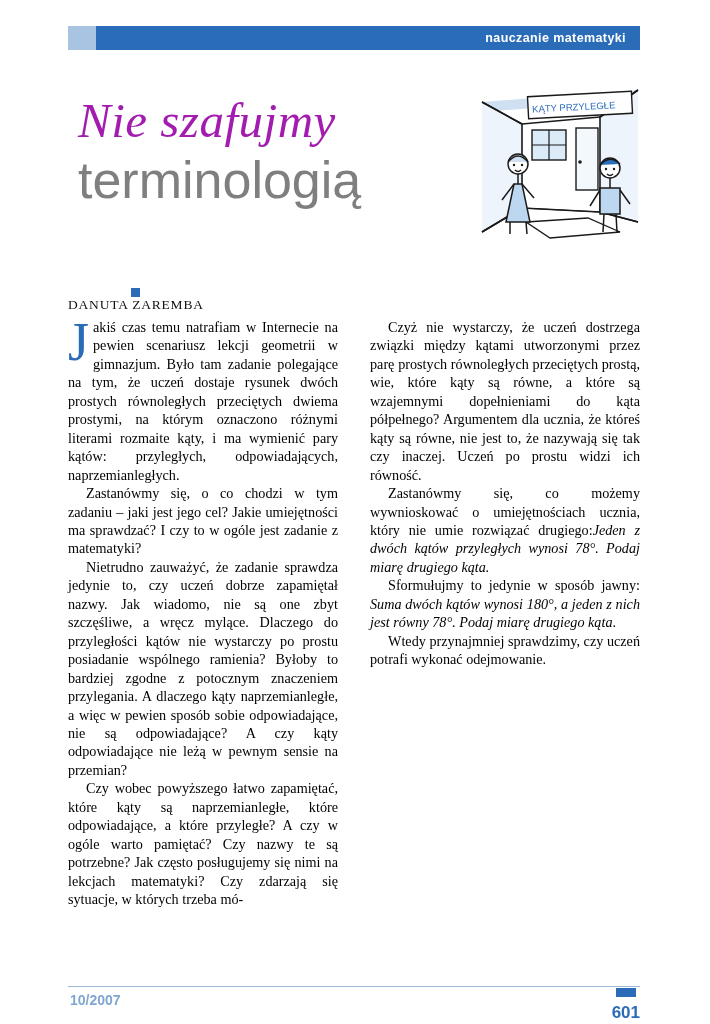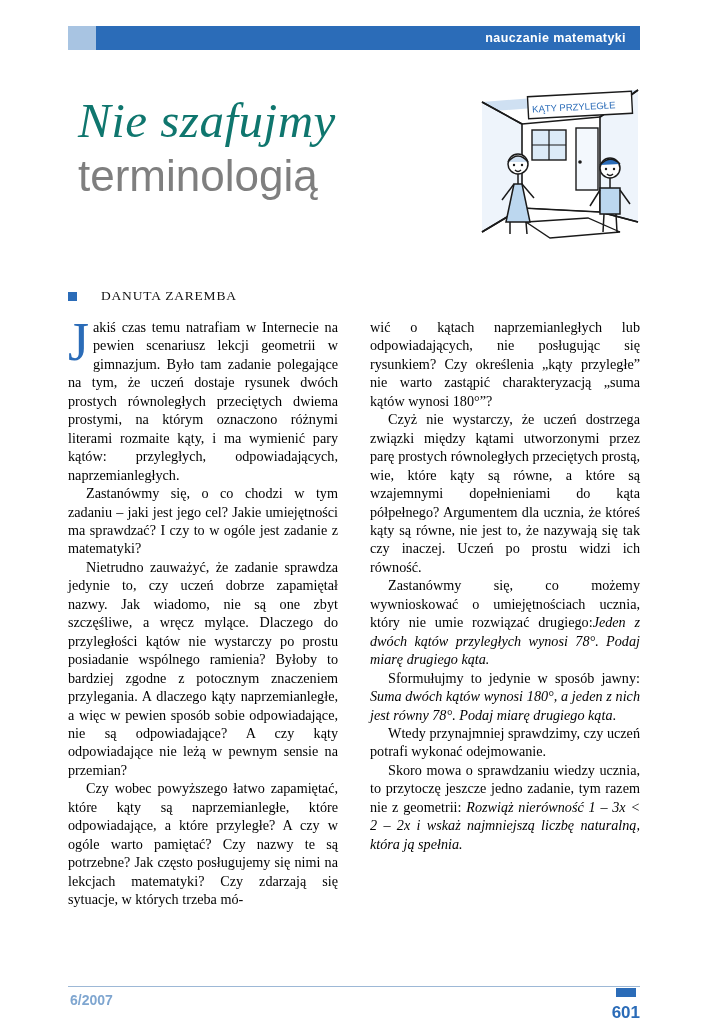--- a/index.html
+++ b/index.html
@@ -54,28 +54,28 @@
   .title-wrap {
     position: absolute;
     left: 78px;
     top: 96px;
     width: 470px;
   }
   .title-line1 {
     font-family: "Liberation Serif", serif;
     font-style: italic;
     font-size: 49px;
-    color: #0f766e;
+    color: #a21caf;
     line-height: 1.0;
     margin: 0;
     letter-spacing: 0.5px;
   }
   .title-line2 {
     font-family: "Liberation Sans", sans-serif;
-    font-size: 44px;
+    font-size: 52px;
     color: #7f7f7f;
     line-height: 1.05;
     margin: 8px 0 0 0;
     font-weight: 400;
   }
 
   
   .illustration {
     position: absolute;
     left: 470px;
@@ -84,21 +84,22 @@
     height: 180px;
   }
 
   
   .byline {
     position: absolute;
     left: 68px;
     top: 288px;
     display: flex;
     align-items: center;
-    gap: 24px;
+    gap: 0;
+    flex-direction: column;
   }
   .byline-square {
     width: 9px;
     height: 9px;
     background: #2b6cb8;
     display: inline-block;
   }
   .byline-name {
     font-family: "Liberation Serif", serif;
     font-size: 13.5px;
@@ -256,28 +257,26 @@
   </div>
 
   <div class="col col-left">
     <p class="first dropcap-para"><span class="dropcap">J</span><span>akiś czas temu natrafiam w Internecie na pewien scenariusz lekcji geometrii w gimnazjum. Było tam zadanie polegające na tym, że uczeń dostaje rysunek dwóch prostych równoległych przeciętych dwiema prostymi, na którym oznaczono różnymi literami rozmaite kąty, i ma wymienić pary kątów: przyległych, odpowiadających, naprzemianległych.</span></p>
     <p>Zastanówmy się, o co chodzi w tym zadaniu – jaki jest jego cel? Jakie umiejętności ma sprawdzać? I czy to w ogóle jest zadanie z matematyki?</p>
     <p>Nietrudno zauważyć, że zadanie sprawdza jedynie to, czy uczeń dobrze zapamiętał nazwy. Jak wiadomo, nie są one zbyt szczęśliwe, a wręcz mylące. Dlaczego do przyległości kątów nie wystarczy po prostu posiadanie wspólnego ramienia? Byłoby to bardziej zgodne z potocznym znaczeniem przylegania. A dlaczego kąty naprzemianległe, a więc w pewien sposób sobie odpowiadające, nie są odpowiadające? A czy kąty odpowiadające nie leżą w pewnym sensie na przemian?</p>
     <p>Czy wobec powyższego łatwo zapamiętać, które kąty są naprzemianległe, które odpowiadające, a które przyległe? A czy w ogóle warto pamiętać? Czy nazwy te są potrzebne? Jak często posługujemy się nimi na lekcjach matematyki? Czy zdarzają się sytuacje, w których trzeba mó-</p>
   </div>
 
   <div class="col col-right">
-    <p class="first">wić o kątach naprzemianległych lub odpowiadających, nie posługując się rysunkiem? Czy określenia „kąty przyległe” nie warto zastąpić charakteryzacją „suma kątów wynosi 180°”?</p>
     <p>Czyż nie wystarczy, że uczeń dostrzega związki między kątami utworzonymi przez parę prostych równoległych przeciętych prostą, wie, które kąty są równe, a które są wzajemnymi dopełnieniami do kąta półpełnego? Argumentem dla ucznia, że któreś kąty są równe, nie jest to, że nazywają się tak czy inaczej. Uczeń po prostu widzi ich równość.</p>
     <p><span>Zastanówmy się, co możemy wywnioskować o umiejętnościach ucznia, który nie umie rozwiązać drugiego:</span><em class="it">Jeden z dwóch kątów przyległych wynosi 78°. Podaj miarę drugiego kąta.</em></p>
     <p><span>Sformułujmy to jedynie w sposób jawny:</span> <em class="it">Suma dwóch kątów wynosi 180°, a jeden z nich jest równy 78°. Podaj miarę drugiego kąta</em>.</p>
     <p>Wtedy przynajmniej sprawdzimy, czy uczeń potrafi wykonać odejmowanie.</p>
-    <p><span>Skoro mowa o sprawdzaniu wiedzy ucznia, to przytoczę jeszcze jedno zadanie, tym razem nie z geometrii:</span> <em class="it">Rozwiąż nierówność 1 – 3x &lt; 2 – 2x i wskaż najmniejszą liczbę naturalną, która ją spełnia.</em></p>
   </div>
 
   <div class="footer-rule"></div>
-  <div class="footer-issue">6/2007</div>
+  <div class="footer-issue">10/2007</div>
   <div class="footer-page-block">
     <span class="footer-dash"></span>
     <span class="footer-page">601</span>
   </div>
 
 </div>
 
 </body></html>

